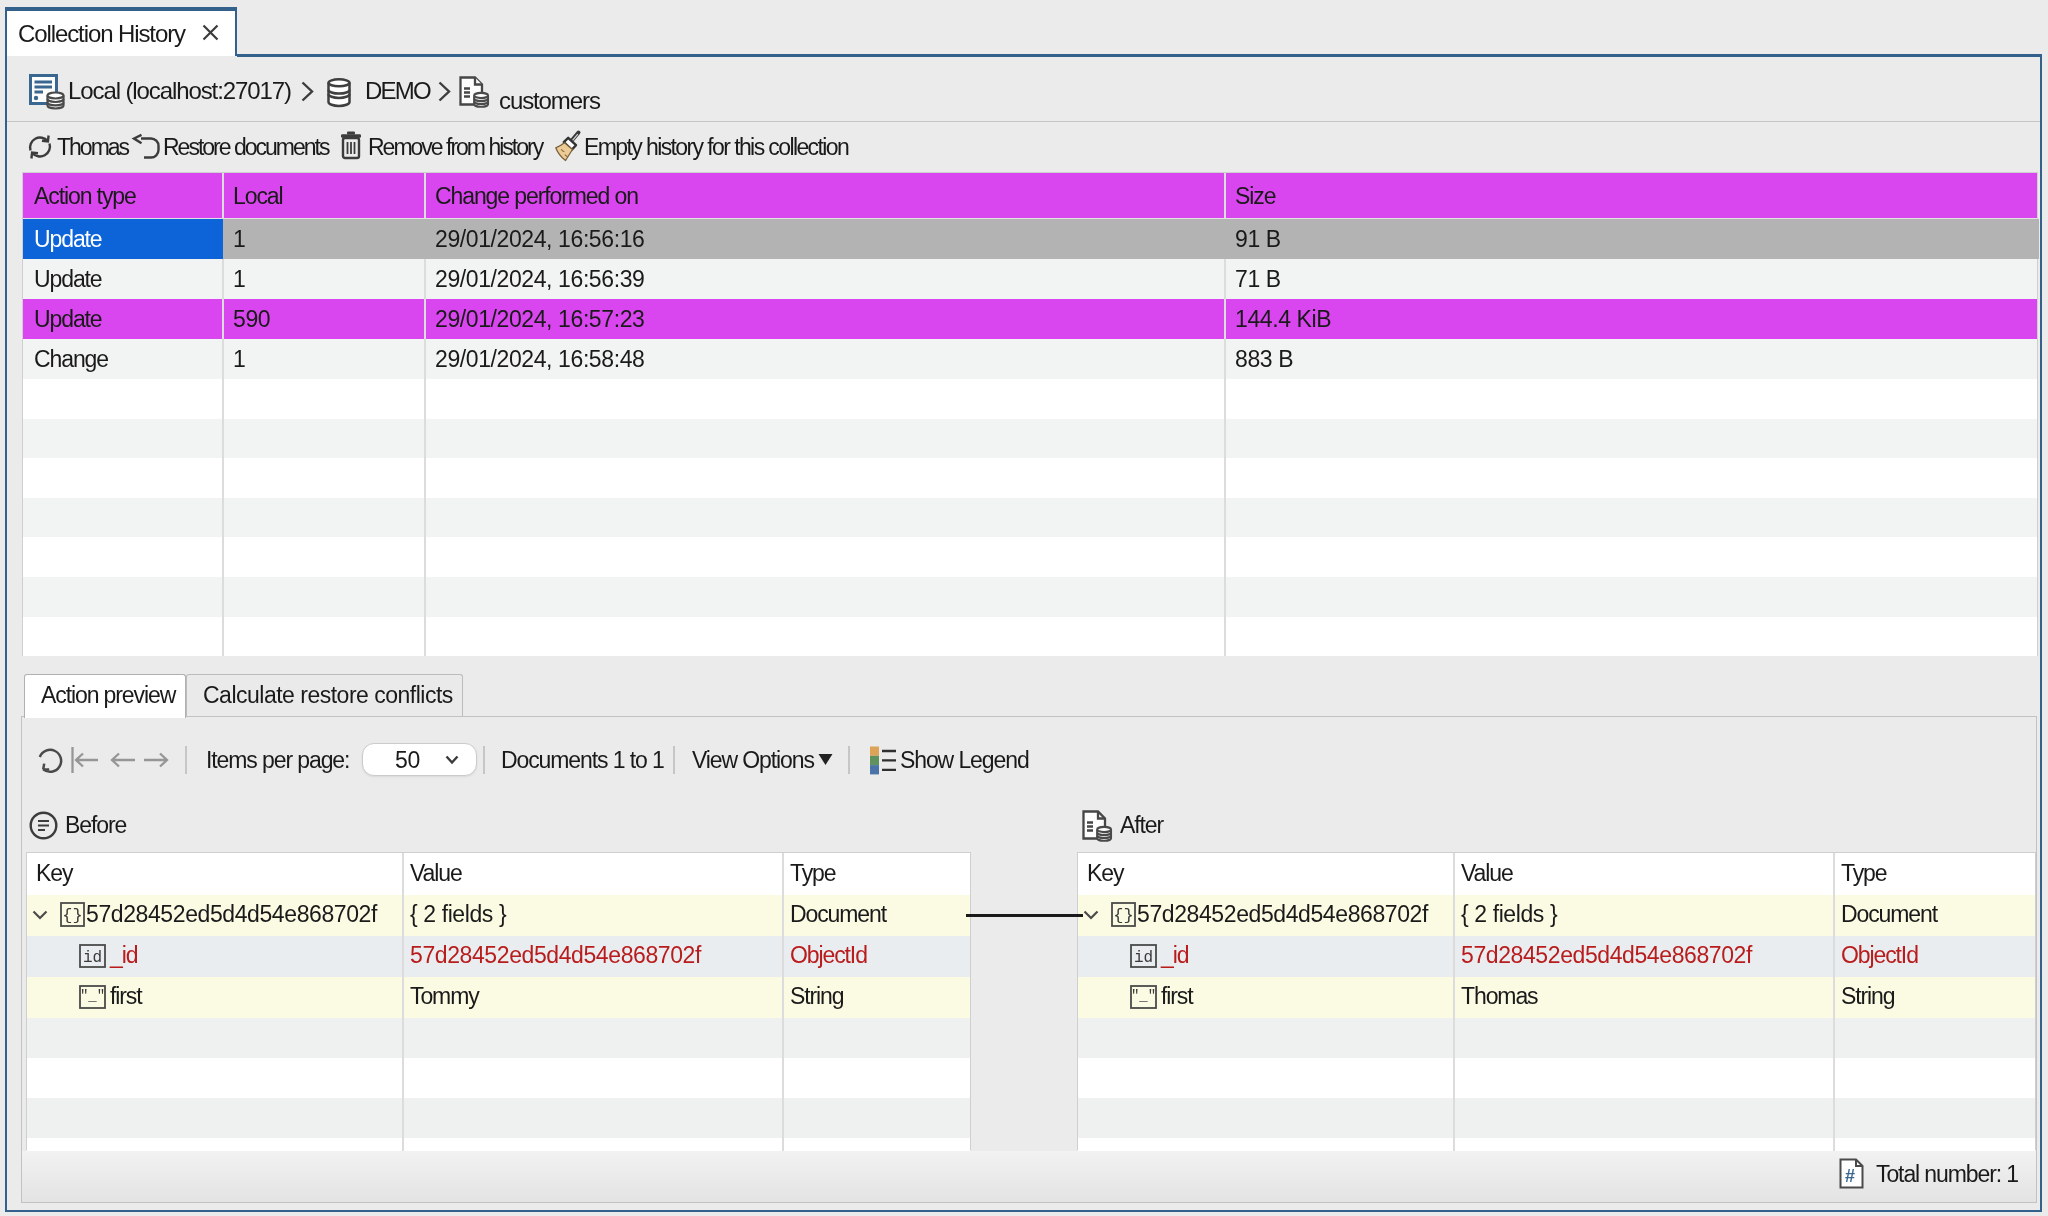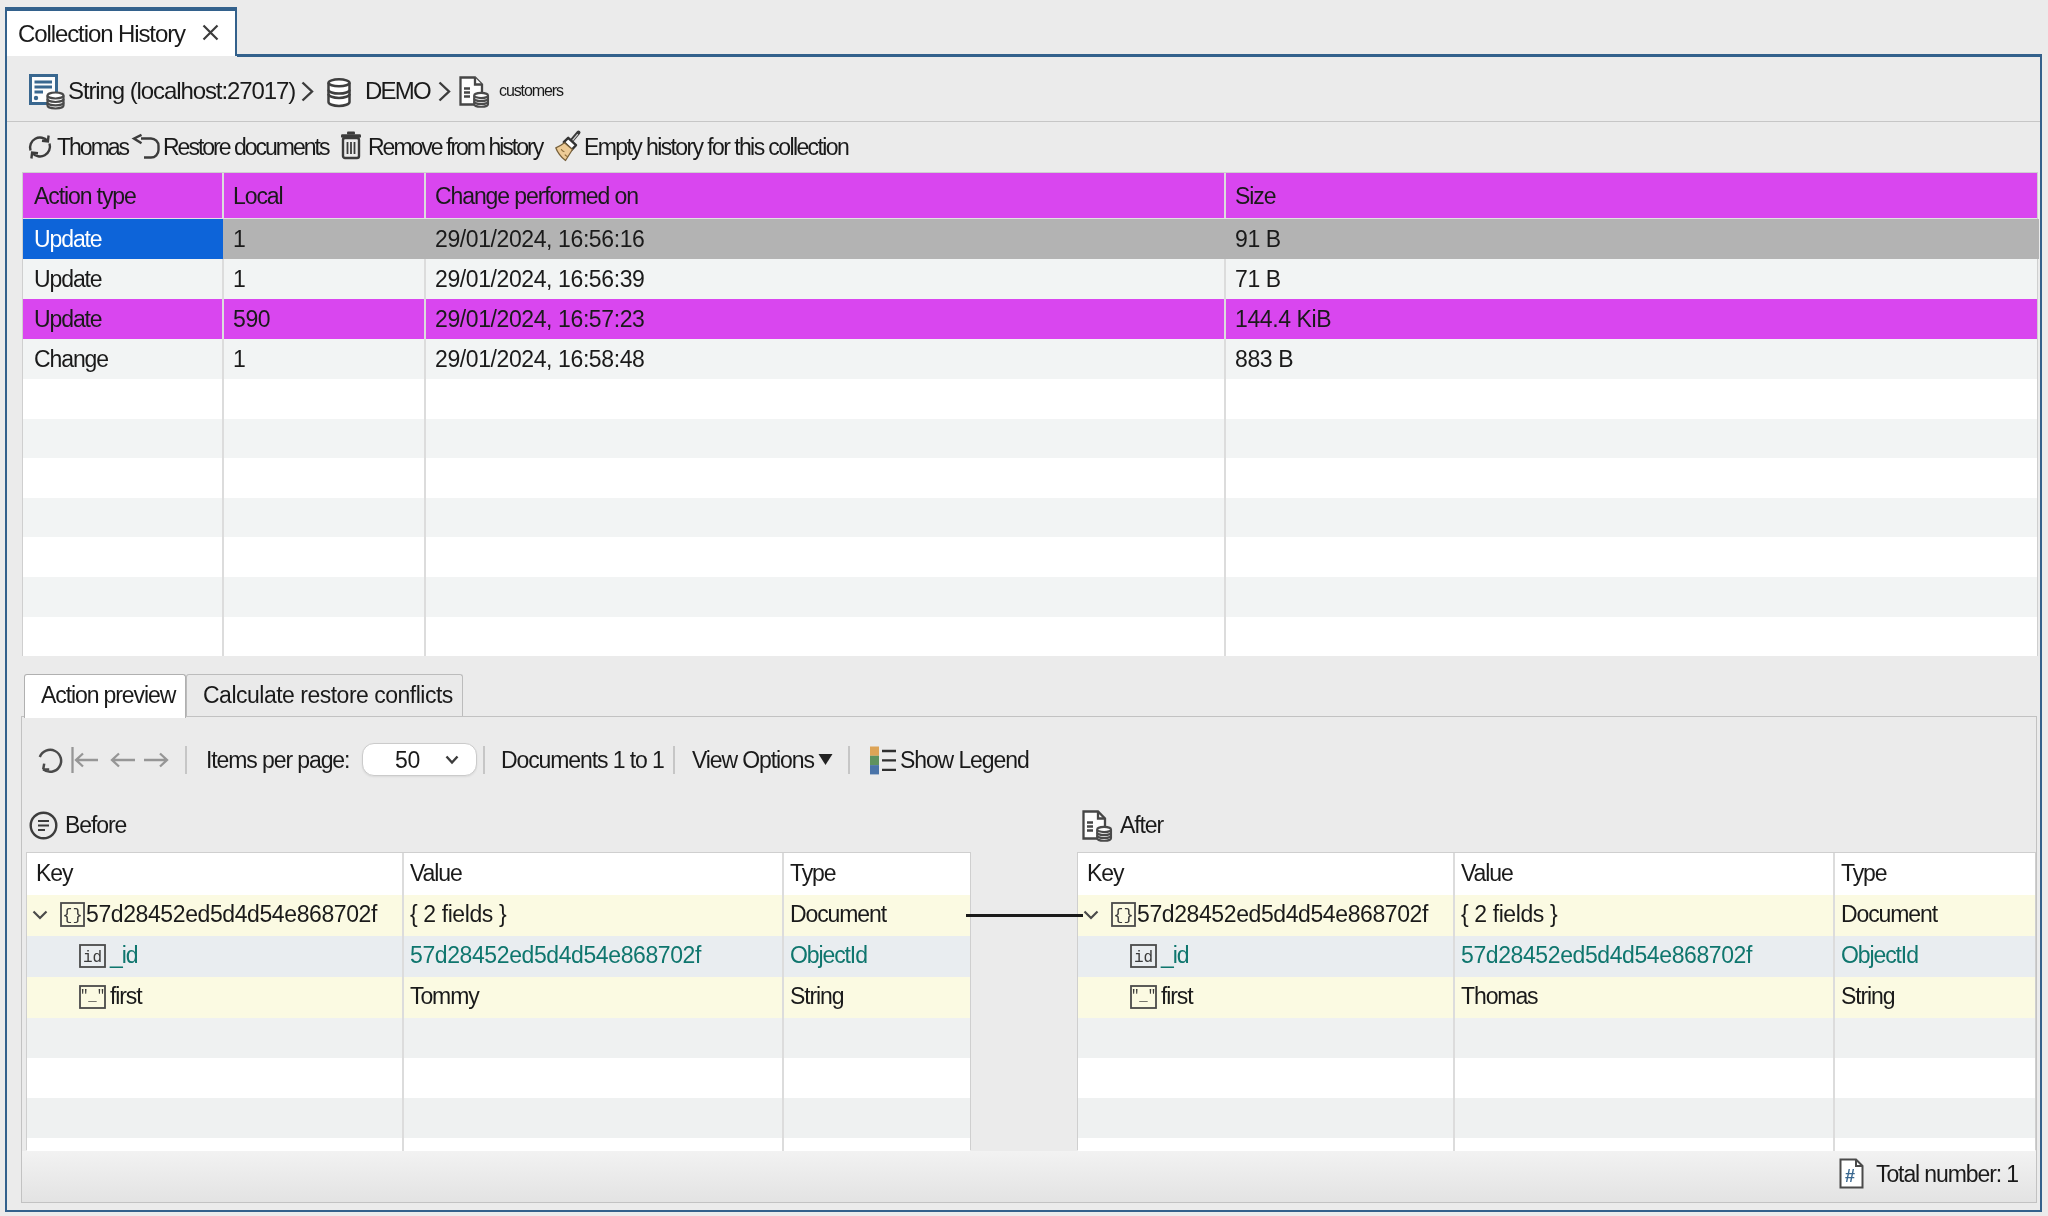--- a/index.html
+++ b/index.html
@@ -1,20 +1,20 @@
 <!DOCTYPE html>
 <html><head>
 <meta charset="utf-8">
 <style>
 *{margin:0;padding:0;box-sizing:border-box}
 html,body{width:2048px;height:1216px;background:#ebebeb;font-family:"Liberation Sans",sans-serif;overflow:hidden}
 .a{position:absolute}
 .t{position:absolute;font-size:23px;line-height:24px;letter-spacing:-1.1px;white-space:pre;color:#1a1a1a}
 .num{letter-spacing:-0.4px}
-.blue{color:#0f766e}
+.blue{color:#b91c1c}
 .vl{position:absolute;width:1.5px;background:#dcdcdc}
 .sep{position:absolute;width:1.5px;height:28px;background:#c6c6c6;top:746px}
 svg{position:absolute;overflow:visible}
 </style>
 </head>
 <body>
 <div id="app" class="a" style="left:0;top:0;width:2048px;height:1161px">
 
 <div class="a" style="left:5px;top:7px;width:2px;height:1205px;background:#33618c"></div>
 <div class="a" style="left:2040px;top:54px;width:2px;height:1158px;background:#33618c"></div>
@@ -29,42 +29,42 @@
 
 <div class="a" style="left:7px;top:120.5px;width:2033px;height:1.5px;background:#c6c6c6"></div>
 <svg style="left:29px;top:74px" width="36" height="36" viewBox="0 0 36 36">
  <rect x="1.5" y="1.5" width="26" height="28" fill="#fdfdfd" stroke="#39678f" stroke-width="3"></rect>
  <path d="M5.5 8 H23 M5.5 13 H23 M5.5 18 H14" stroke="#39678f" stroke-width="3" fill="none"></path>
  <circle cx="7" cy="24" r="2.2" fill="#39678f"></circle>
  <path d="M18.5 21.5 V31.5 a8 3 0 0 0 16 0 V21.5" fill="#fff" stroke="#4a4a4a" stroke-width="2.2"></path>
  <ellipse cx="26.5" cy="21.5" rx="8" ry="3" fill="#fff" stroke="#4a4a4a" stroke-width="2.2"></ellipse>
  <path d="M18.5 25 a8 3 0 0 0 16 0 M18.5 28.4 a8 3 0 0 0 16 0" fill="none" stroke="#4a4a4a" stroke-width="2.2"></path>
 </svg>
-<span class="t" style="left:68px;top:79px;font-size:24px">String (localhost:27017)</span>
+<span class="t" style="left:68px;top:79px;font-size:24px">Local (localhost:27017)</span>
 <svg style="left:300px;top:80px" width="15" height="23" viewBox="0 0 15 23">
       <path d="M2.5 2.5 L12 11.5 L2.5 20.5" stroke="#3c3c3c" stroke-width="2.4" fill="none"></path>
     </svg>
 <svg style="left:327px;top:78px" width="24" height="29" viewBox="0 0 24 29">
  <path d="M1.5 4.8 V24 a10.5 3.9 0 0 0 21 0 V4.8" fill="#fff" stroke="#3f3f3f" stroke-width="2.5"></path>
  <ellipse cx="12" cy="4.8" rx="10.5" ry="3.5" fill="#fff" stroke="#3f3f3f" stroke-width="2.5"></ellipse>
  <path d="M1.5 11.7 a10.5 3.9 0 0 0 21 0 M1.5 16 a10.5 3.9 0 0 0 21 0" fill="none" stroke="#3f3f3f" stroke-width="2.5"></path>
 </svg>
 <span class="t" style="left:365px;top:79px;font-size:24px;letter-spacing:-1.8px">DEMO</span>
 <svg style="left:437px;top:80px" width="15" height="23" viewBox="0 0 15 23">
       <path d="M2.5 2.5 L12 11.5 L2.5 20.5" stroke="#3c3c3c" stroke-width="2.4" fill="none"></path>
     </svg>
 <svg style="left:459px;top:76px" width="30" height="32" viewBox="0 0 30 32">
  <path d="M1.5 1.5 H16 L23 8.5 V28.5 H1.5 Z" fill="#fdfdfd" stroke="#464646" stroke-width="2.3"></path>
  <path d="M16 1.5 V8.5 H23" fill="#fdfdfd" stroke="#464646" stroke-width="2.3"></path>
  <path d="M5 12.5 H11 M5 16.5 H11 M5 20.5 H11" stroke="#464646" stroke-width="2.3" fill="none"></path>
  <path d="M15.2 19.5 V28.2 a6.9 2.6 0 0 0 13.8 0 V19.5" fill="#fff" stroke="#4a4a4a" stroke-width="2.1"></path>
  <ellipse cx="22.1" cy="19.5" rx="6.9" ry="2.6" fill="#fff" stroke="#4a4a4a" stroke-width="2.1"></ellipse>
  <path d="M15.2 22.5 a6.9 2.6 0 0 0 13.8 0 M15.2 25.4 a6.9 2.6 0 0 0 13.8 0" fill="none" stroke="#4a4a4a" stroke-width="2.1"></path>
 </svg>
-<span class="t" style="left:499px;top:79px;font-size:16px">customers</span>
+<span class="t" style="left:499px;top:89px;font-size:24px">customers</span>
 
 <svg style="left:26px;top:133px" width="28" height="28" viewBox="0 0 28 28">
  <path d="M4.5 17.5 a10 10 0 0 1 17.2 -9.4" fill="none" stroke="#3c3c3c" stroke-width="2.4"></path>
  <path d="M23.5 10.5 a10 10 0 0 1 -17.2 9.4" fill="none" stroke="#3c3c3c" stroke-width="2.4"></path>
  <path d="M22.6 2.5 L21.9 8.4 L16 7.7" fill="none" stroke="#3c3c3c" stroke-width="2.4"></path>
  <path d="M5.4 25.5 L6.1 19.6 L12 20.3" fill="none" stroke="#3c3c3c" stroke-width="2.4"></path>
 </svg>
 <span class="t" style="left:57px;top:135px;letter-spacing:-2px">Thomas</span>
 <svg style="left:131px;top:134px" width="30" height="27" viewBox="0 0 30 27">
  <path d="M10 4.5 H20 a7.5 7.5 0 0 1 7.5 7.5 V16 a7.5 7.5 0 0 1 -7.5 7.5 H13" fill="none" stroke="#3c3c3c" stroke-width="2.4"></path>

